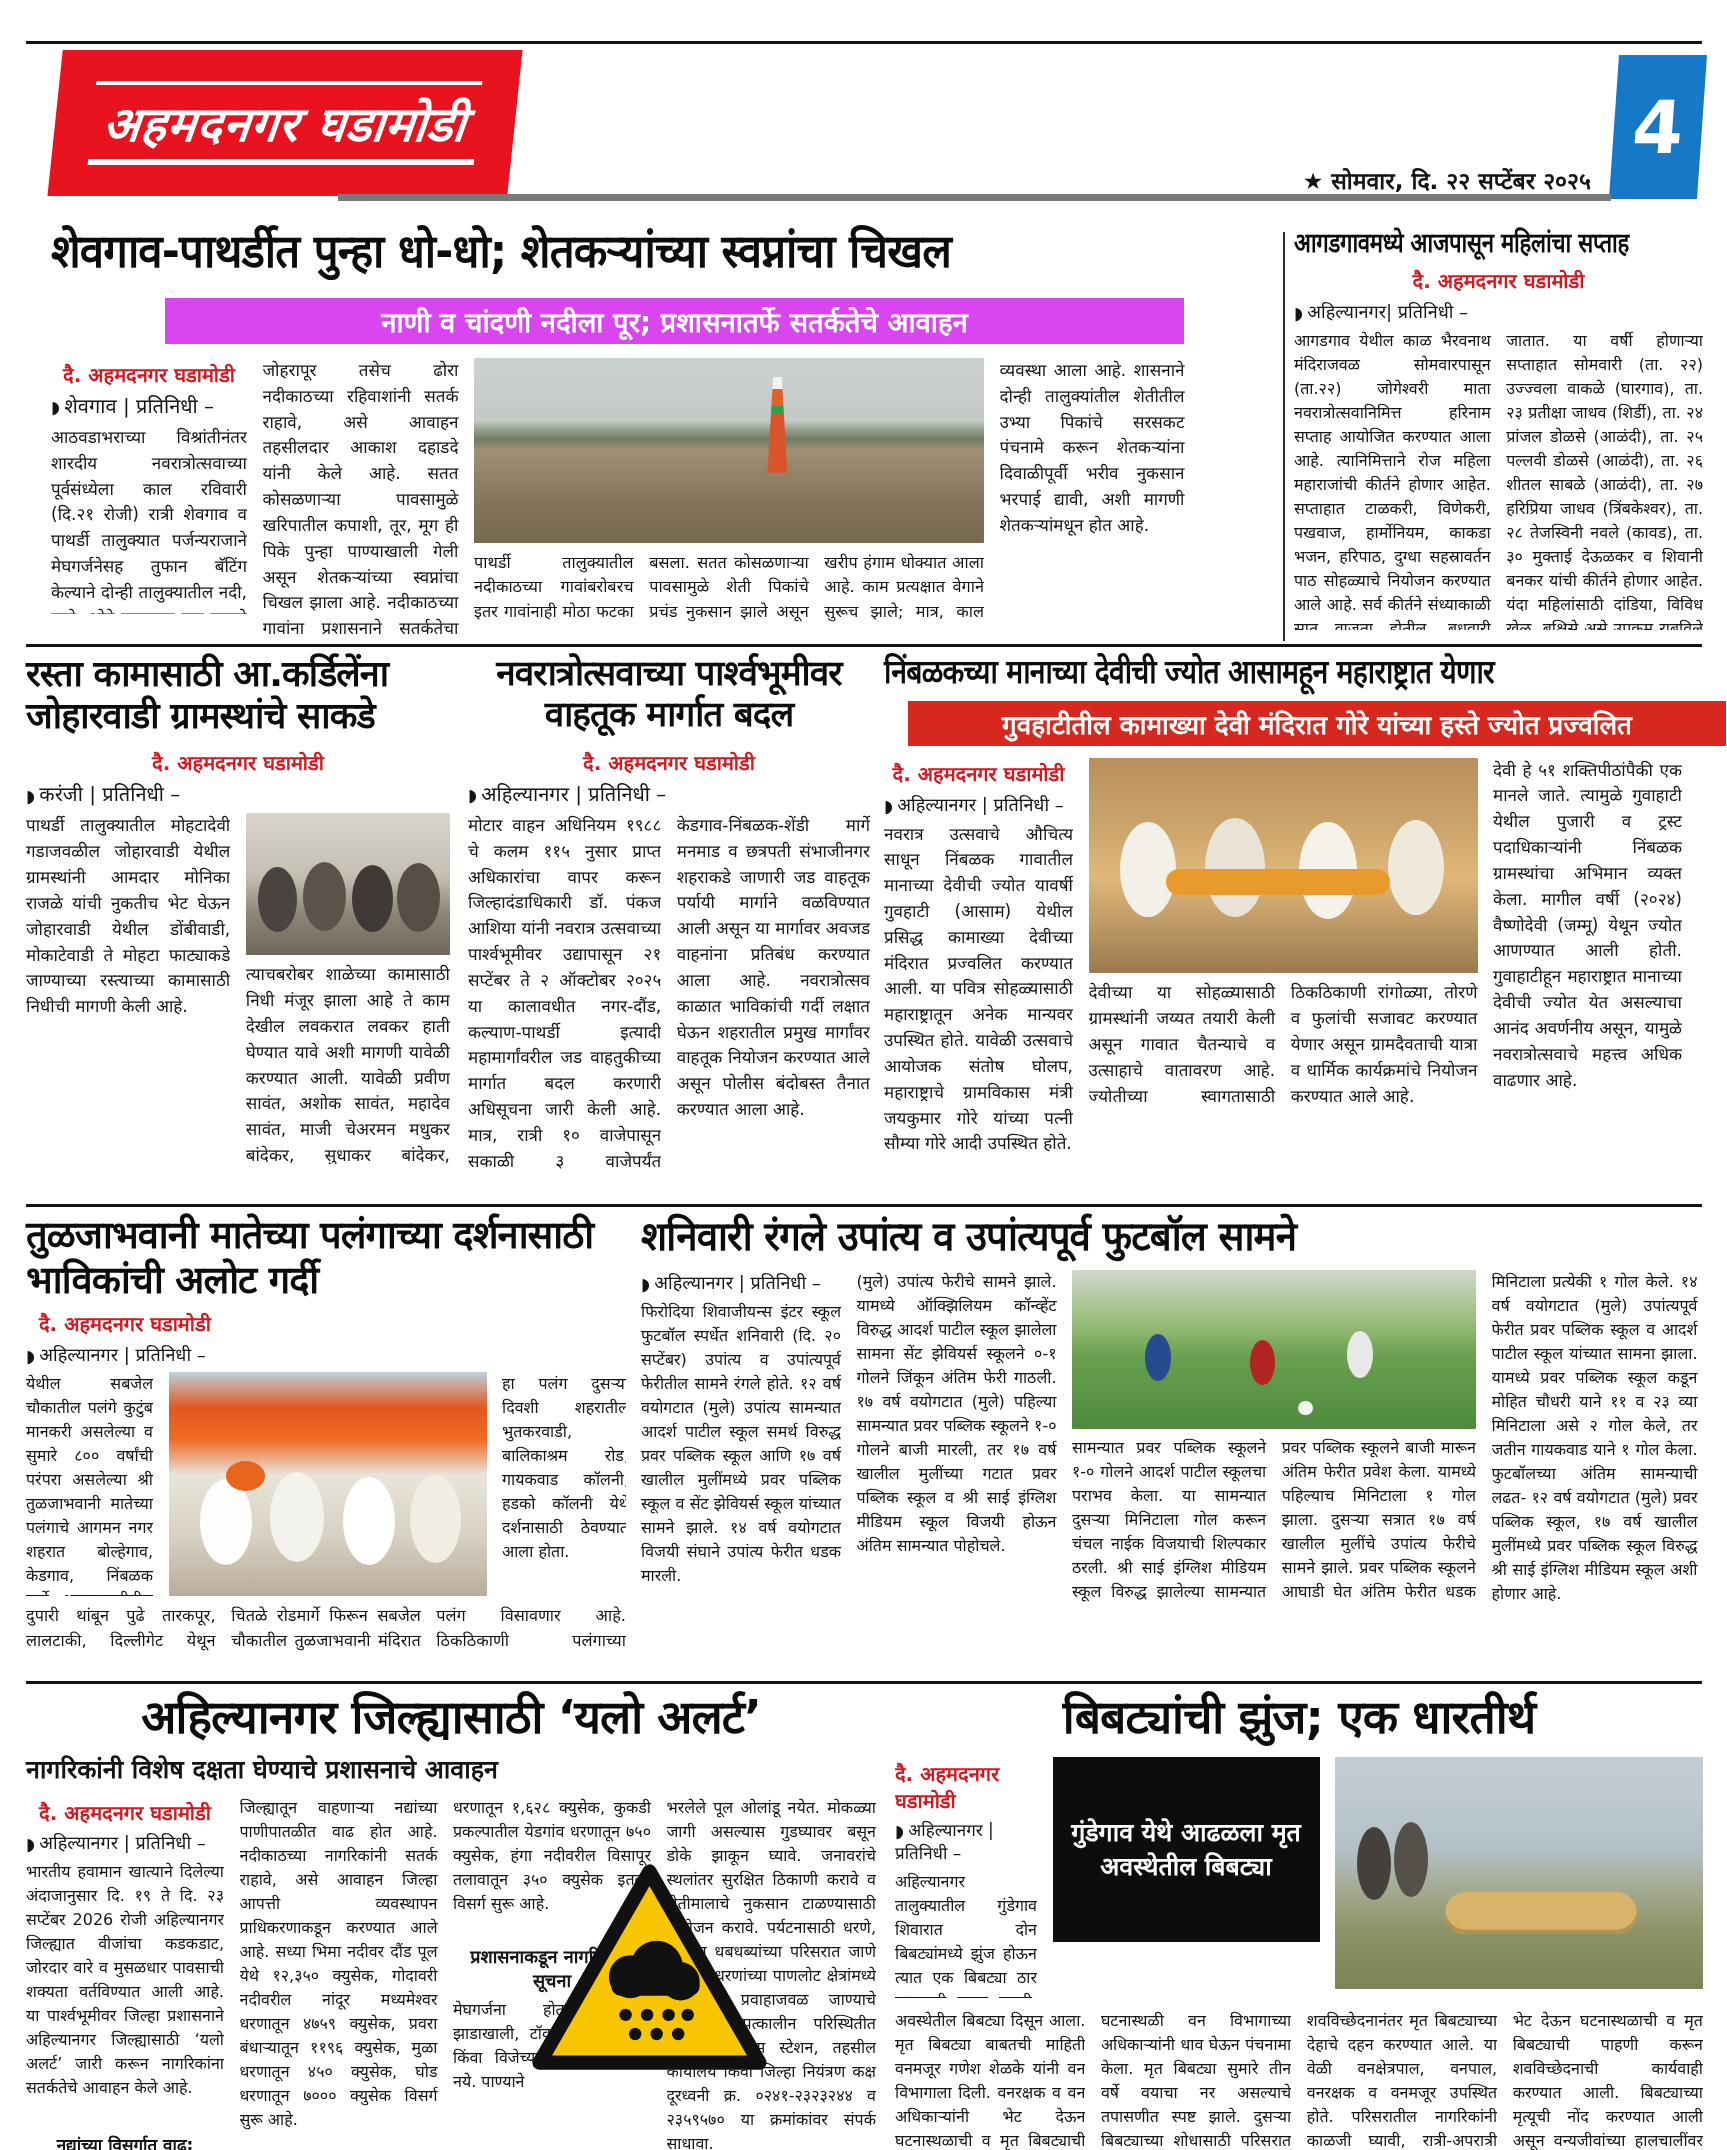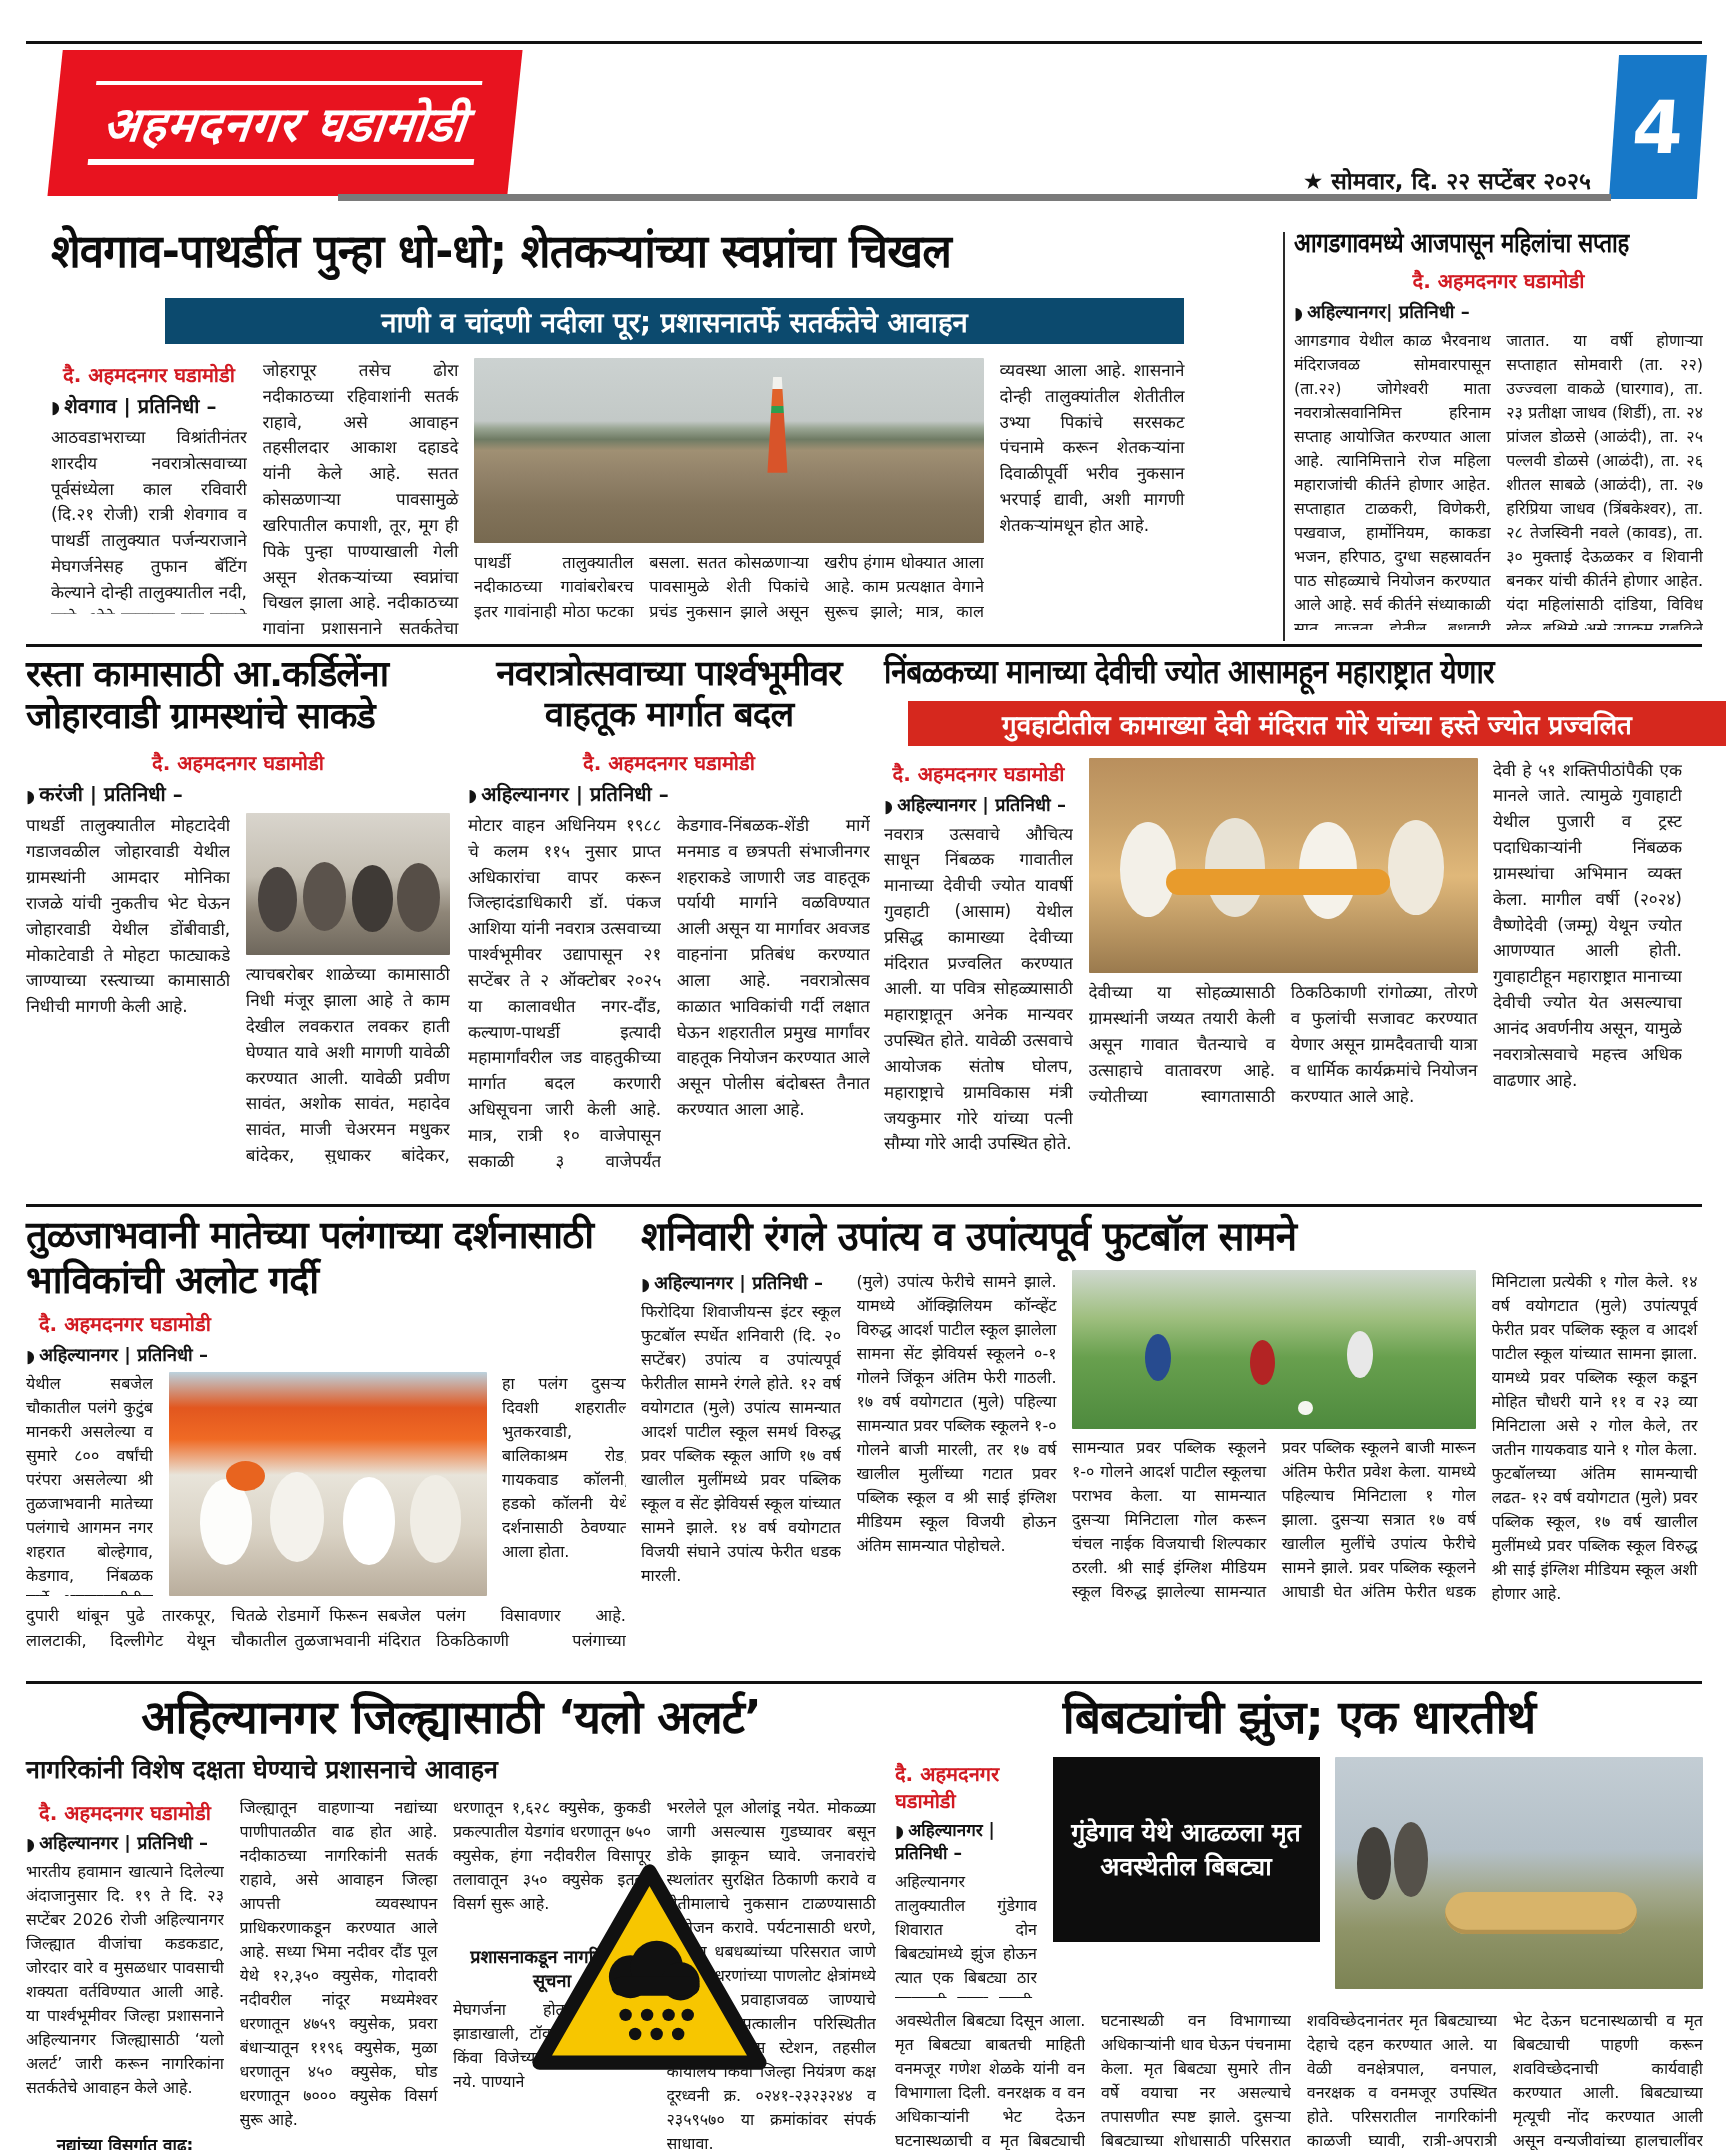--- a/index.html
+++ b/index.html
@@ -10,26 +10,26 @@
   .rule-gray{background:#7a7a7a;}
   .brand-box{background:#e8131f;transform:skewX(-6deg);display:flex;align-items:center;justify-content:center;
              box-shadow:0 0 0 0.9px #e8131f;}
   .brand-text{color:#fff;font-weight:bold;font-style:italic;font-size:48px;letter-spacing:0.9px;
               border-top:4.3px solid #fff;border-bottom:6px solid #fff;padding:4.3px 11.2px;}
   .date-line{font-size:23px;font-weight:bold;text-align:right;margin-top:36px;}
   .pageno-box{background:#1778c8;display:flex;align-items:center;justify-content:center;transform:skewX(-4deg);}
   .pageno{color:#fff;font-size:73px;font-weight:bold;}
   .headline{font-weight:800;color:#0c0c0c;line-height:1.18;letter-spacing:-0.9px;}
   .hl-nowrap{white-space:nowrap;transform-origin:left center;}
-  .bar-black{background:#0c4a6e;color:#fff;display:flex;align-items:center;justify-content:center;
+  .bar-black{background:#d946ef;color:#fff;display:flex;align-items:center;justify-content:center;
              font-weight:bold;}
   .bar-red{background:#d6281e;color:#fff;display:flex;align-items:center;justify-content:center;font-weight:bold;margin-left:24px;}
   .kicker-red{color:#c9201d;font-weight:bold;text-align:center;}
   .byline{color:#d21a22;font-weight:bold;text-align:center;font-size:20px;margin:2.6px 0 4.3px 0;}
-  .dateline{font-weight:bold;font-size:20px;margin-bottom:6px;}
+  .dateline{font-weight:normal;font-size:20px;margin-bottom:6px;}
   .dl-bullet{font-size:17px;vertical-align:middle;margin-right:4.3px;}
   .bodyrow{display:flex;gap:15.5px;overflow:hidden;}
   .bcol{font-size:17px;line-height:1.52;text-align:justify;overflow:hidden;}
   .bcol-sm{font-size:16px;line-height:1.5;text-align:justify;overflow:hidden;}
   .notice{font-weight:bold;text-align:center;font-size:18px;margin:6px 0;}
   .photo{position:relative;overflow:hidden;border-radius:0.9px;}
   .ph-flood{background:linear-gradient(180deg,#ccd2d1 0%,#c3c9c7 34%,#9aa694 38%,#6f7b64 44%,#a09073 50%,#93836a 62%,#82735a 80%,#776950 100%);}
   .ph-flood .temple{position:absolute;left:56%;top:10%;width:7%;height:52%;
      background:linear-gradient(180deg,#f2f2ee 0 12%,#e0622a 12% 30%,#2e9e4f 30% 38%,#d8542a 38% 100%);
      clip-path:polygon(38% 0,62% 0,78% 100%,22% 100%);}

